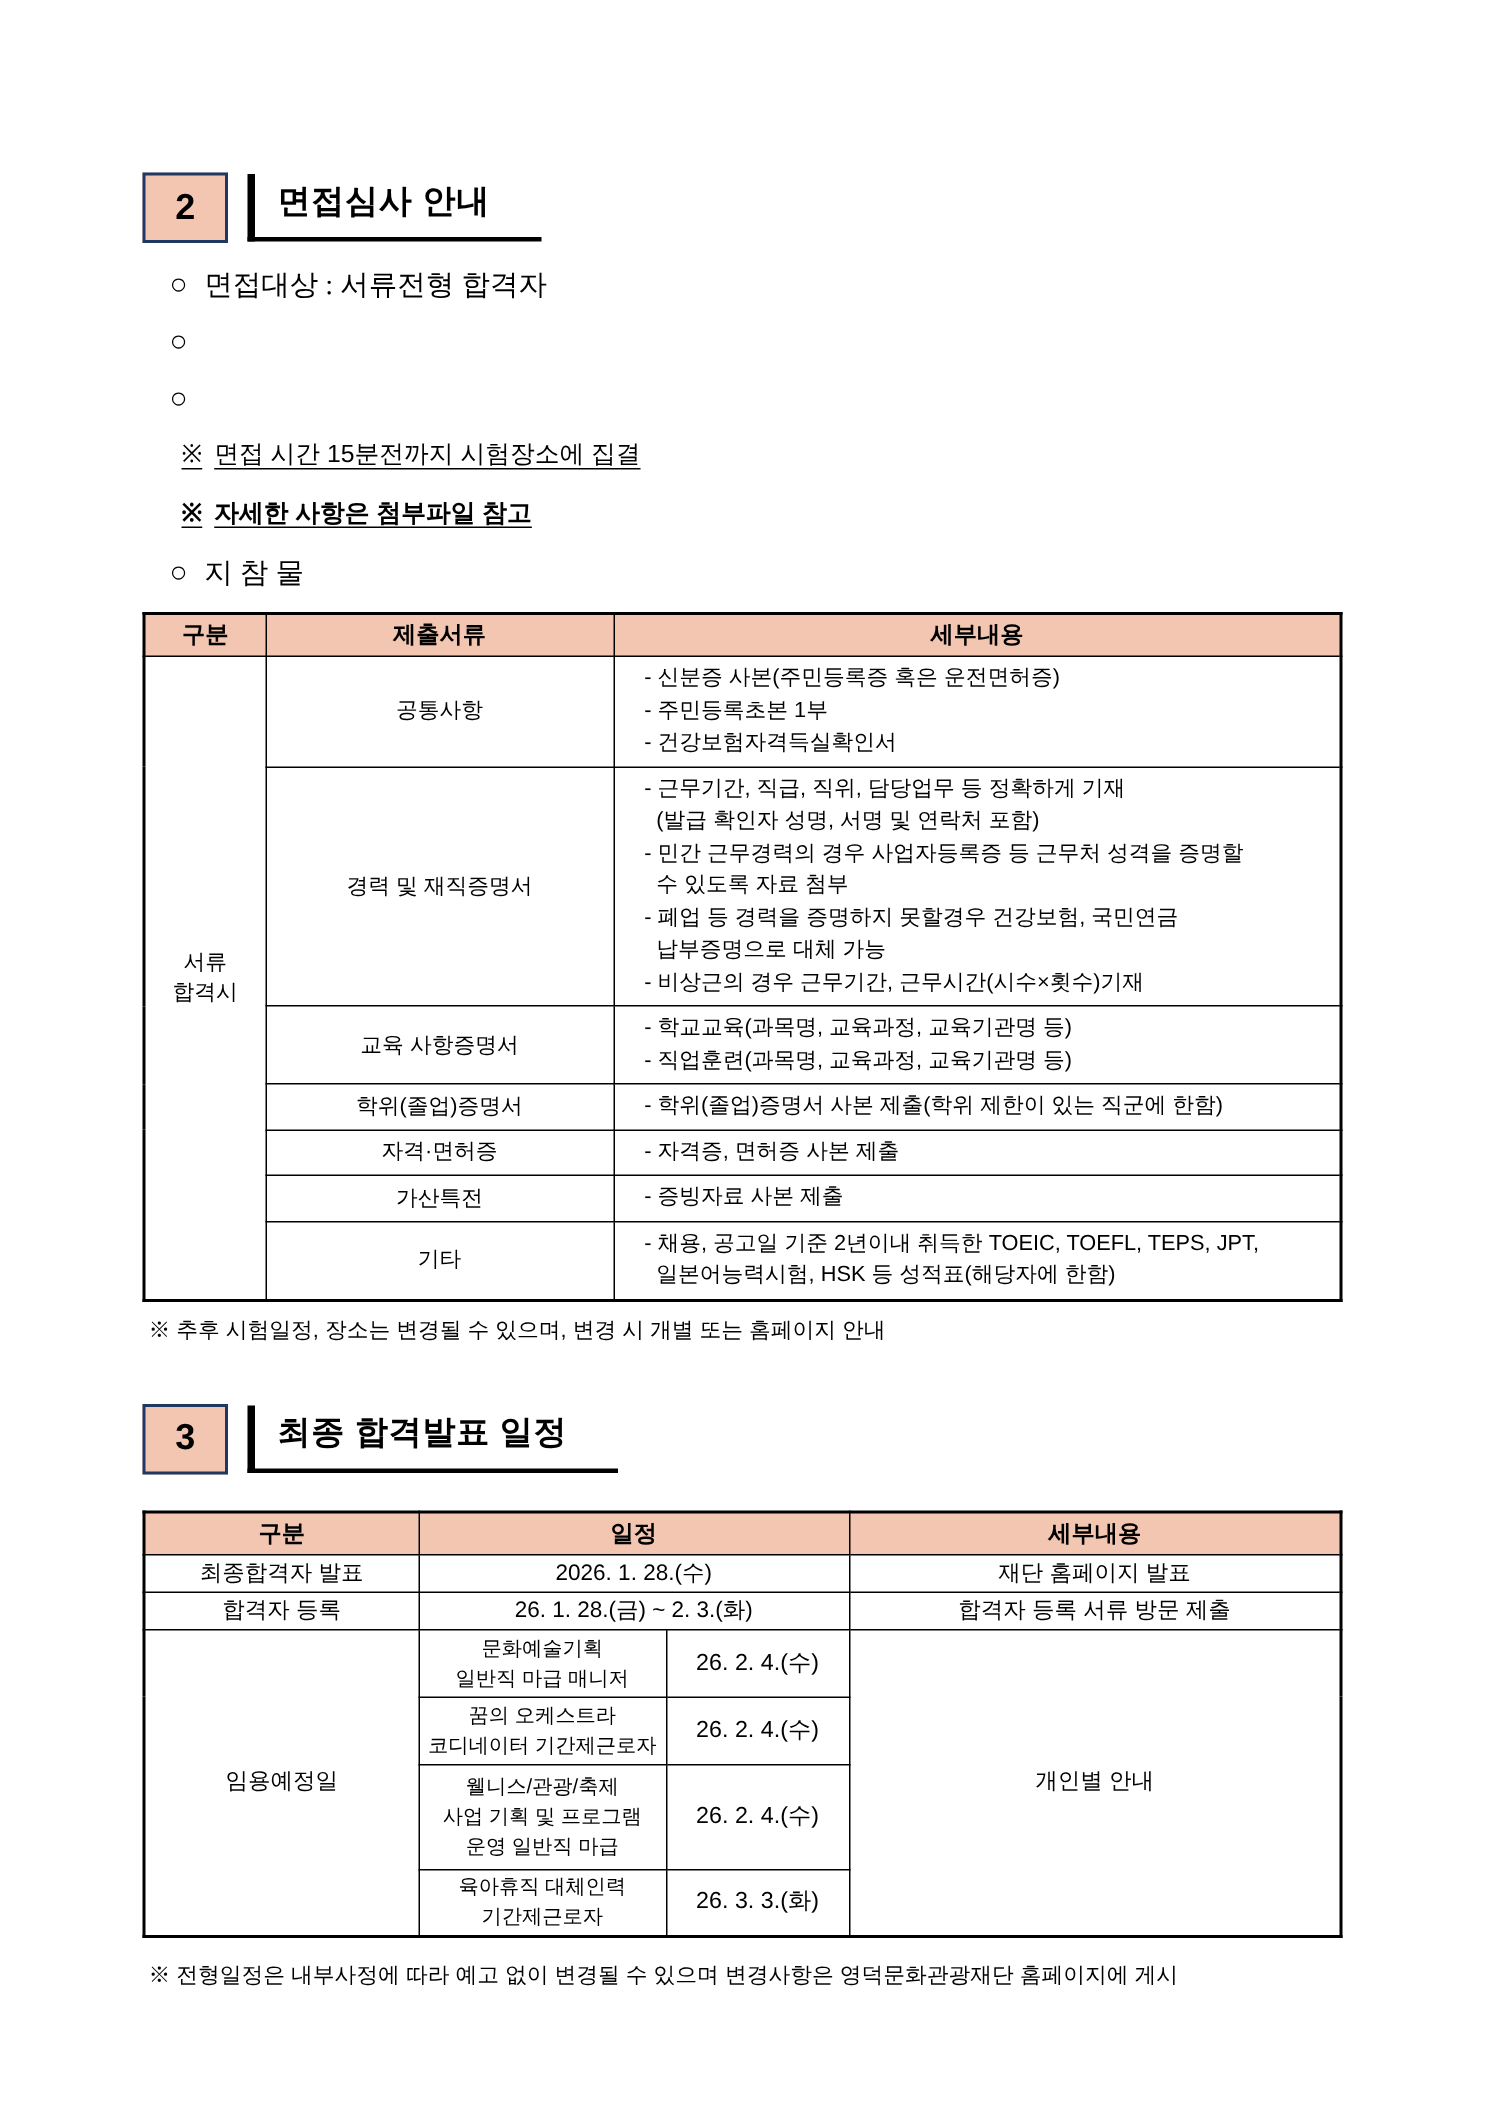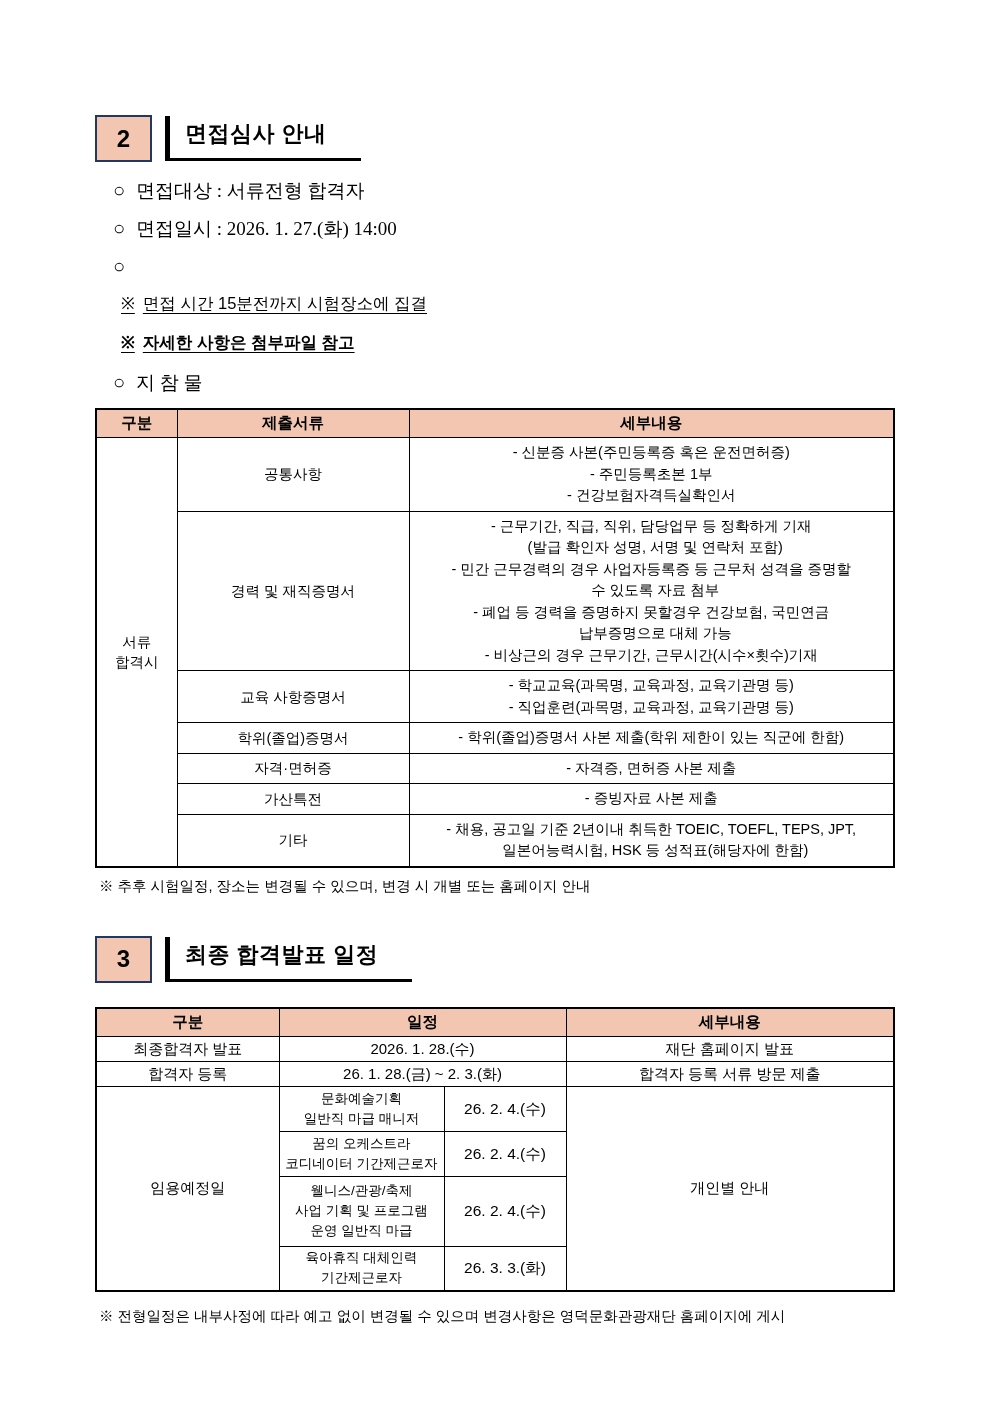--- a/index.html
+++ b/index.html
@@ -53,21 +53,21 @@
   th, td { border:1px solid #000; }
   th {
     background:#F2C6B1;
     font-size:15.5px; font-weight:bold;
     padding:3px 0; height:16px;
     text-align:center; vertical-align:middle;
   }
   td { font-size:14.5px; vertical-align:middle; }
   td.center { text-align:center; white-space:pre-line; line-height:20px; }
   td.details {
-    text-align:center; padding:4px 9px;
+    text-align:left; padding:4px 20px;
     white-space:pre-wrap; line-height:21.5px;
   }
   .t1 { margin-top:6px; }
   .h63 { height:63px; } .h158 { height:158px; } .h46 { height:46px; }
   .h24 { height:24px; } .h23 { height:23px; } .h52 { height:52px; }
 
   .footnote {
     margin-top:9px; margin-left:4px;
     font-size:14.5px;
   }
@@ -93,21 +93,20 @@
       </div>
     </div>
 
     <div class="bullets">
       <div class="bullet">
         <span class="marker">○</span>
         <span>면접대상 : 서류전형 합격자</span>
       </div>
       <div class="bullet">
         <span class="marker">○</span>
-        <span>면접일시 : 2026. 1. 27.(화) 14:00</span>
       </div>
       <div class="bullet">
         <span class="marker">○</span>
       </div>
 
       <div class="note">
         <span class="note-inner"><span class="marker">※</span><span>면접 시간 15분전까지 시험장소에 집결</span></span>
       </div>
       <div class="note bold">
         <span class="note-inner"><span class="marker">※</span><span>자세한 사항은 첨부파일 참고</span></span>

